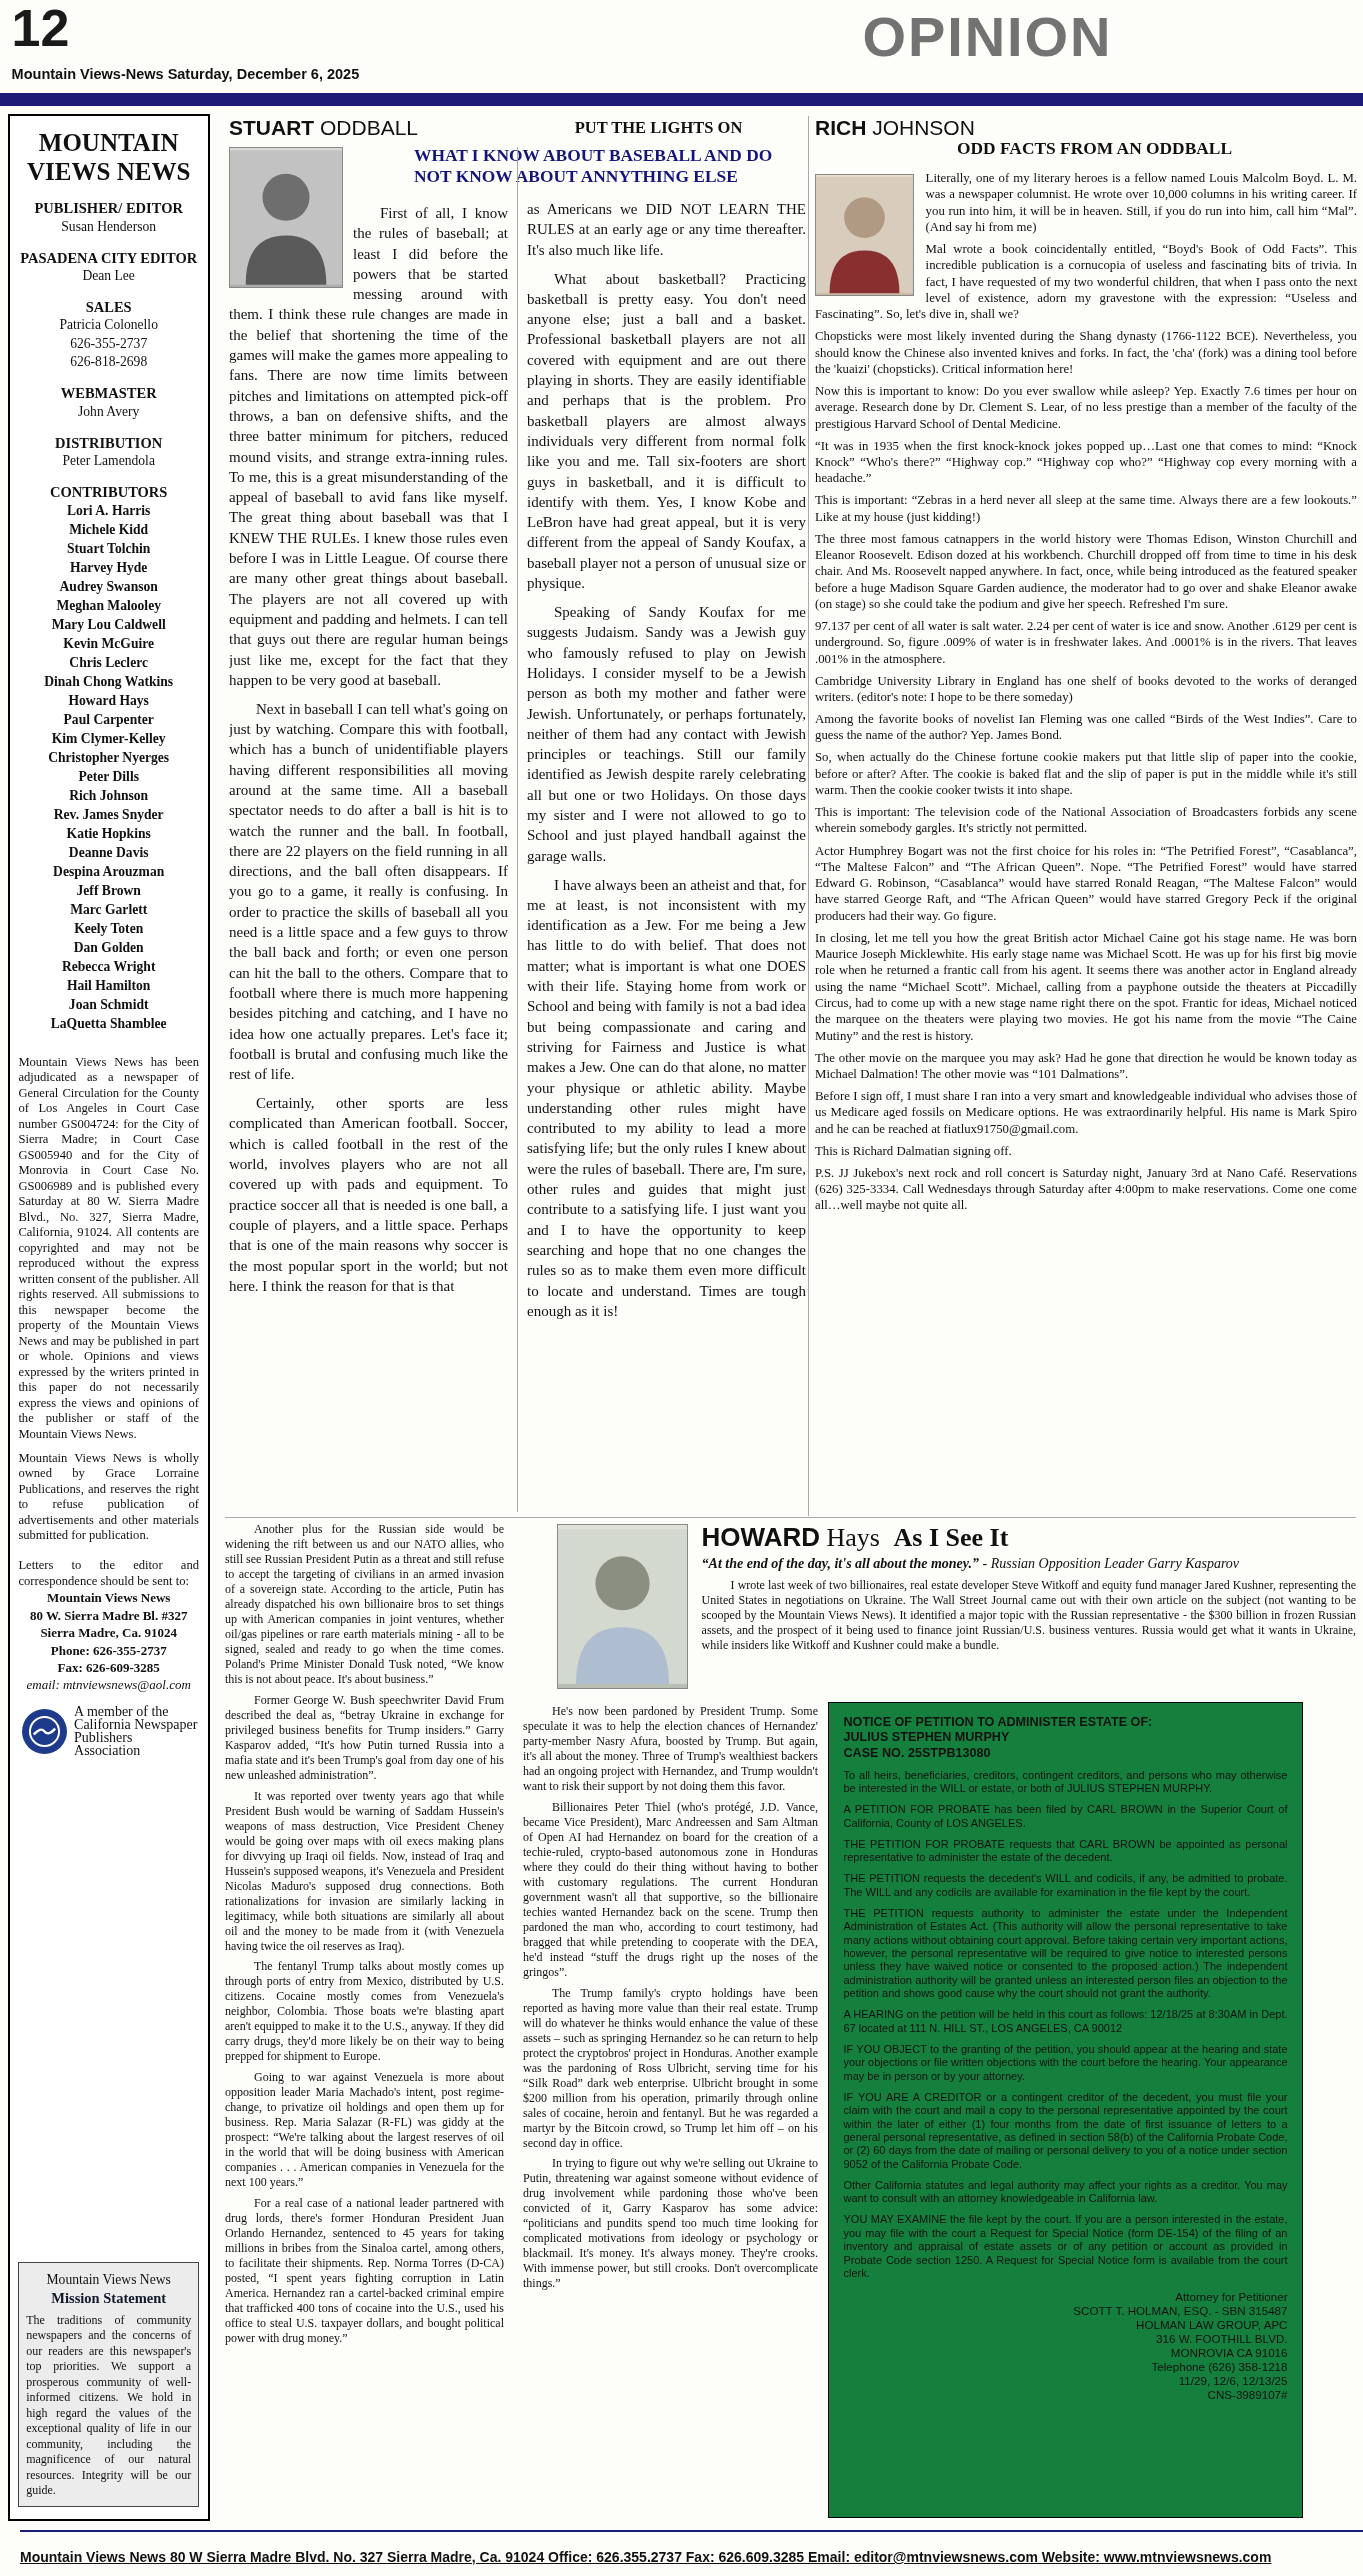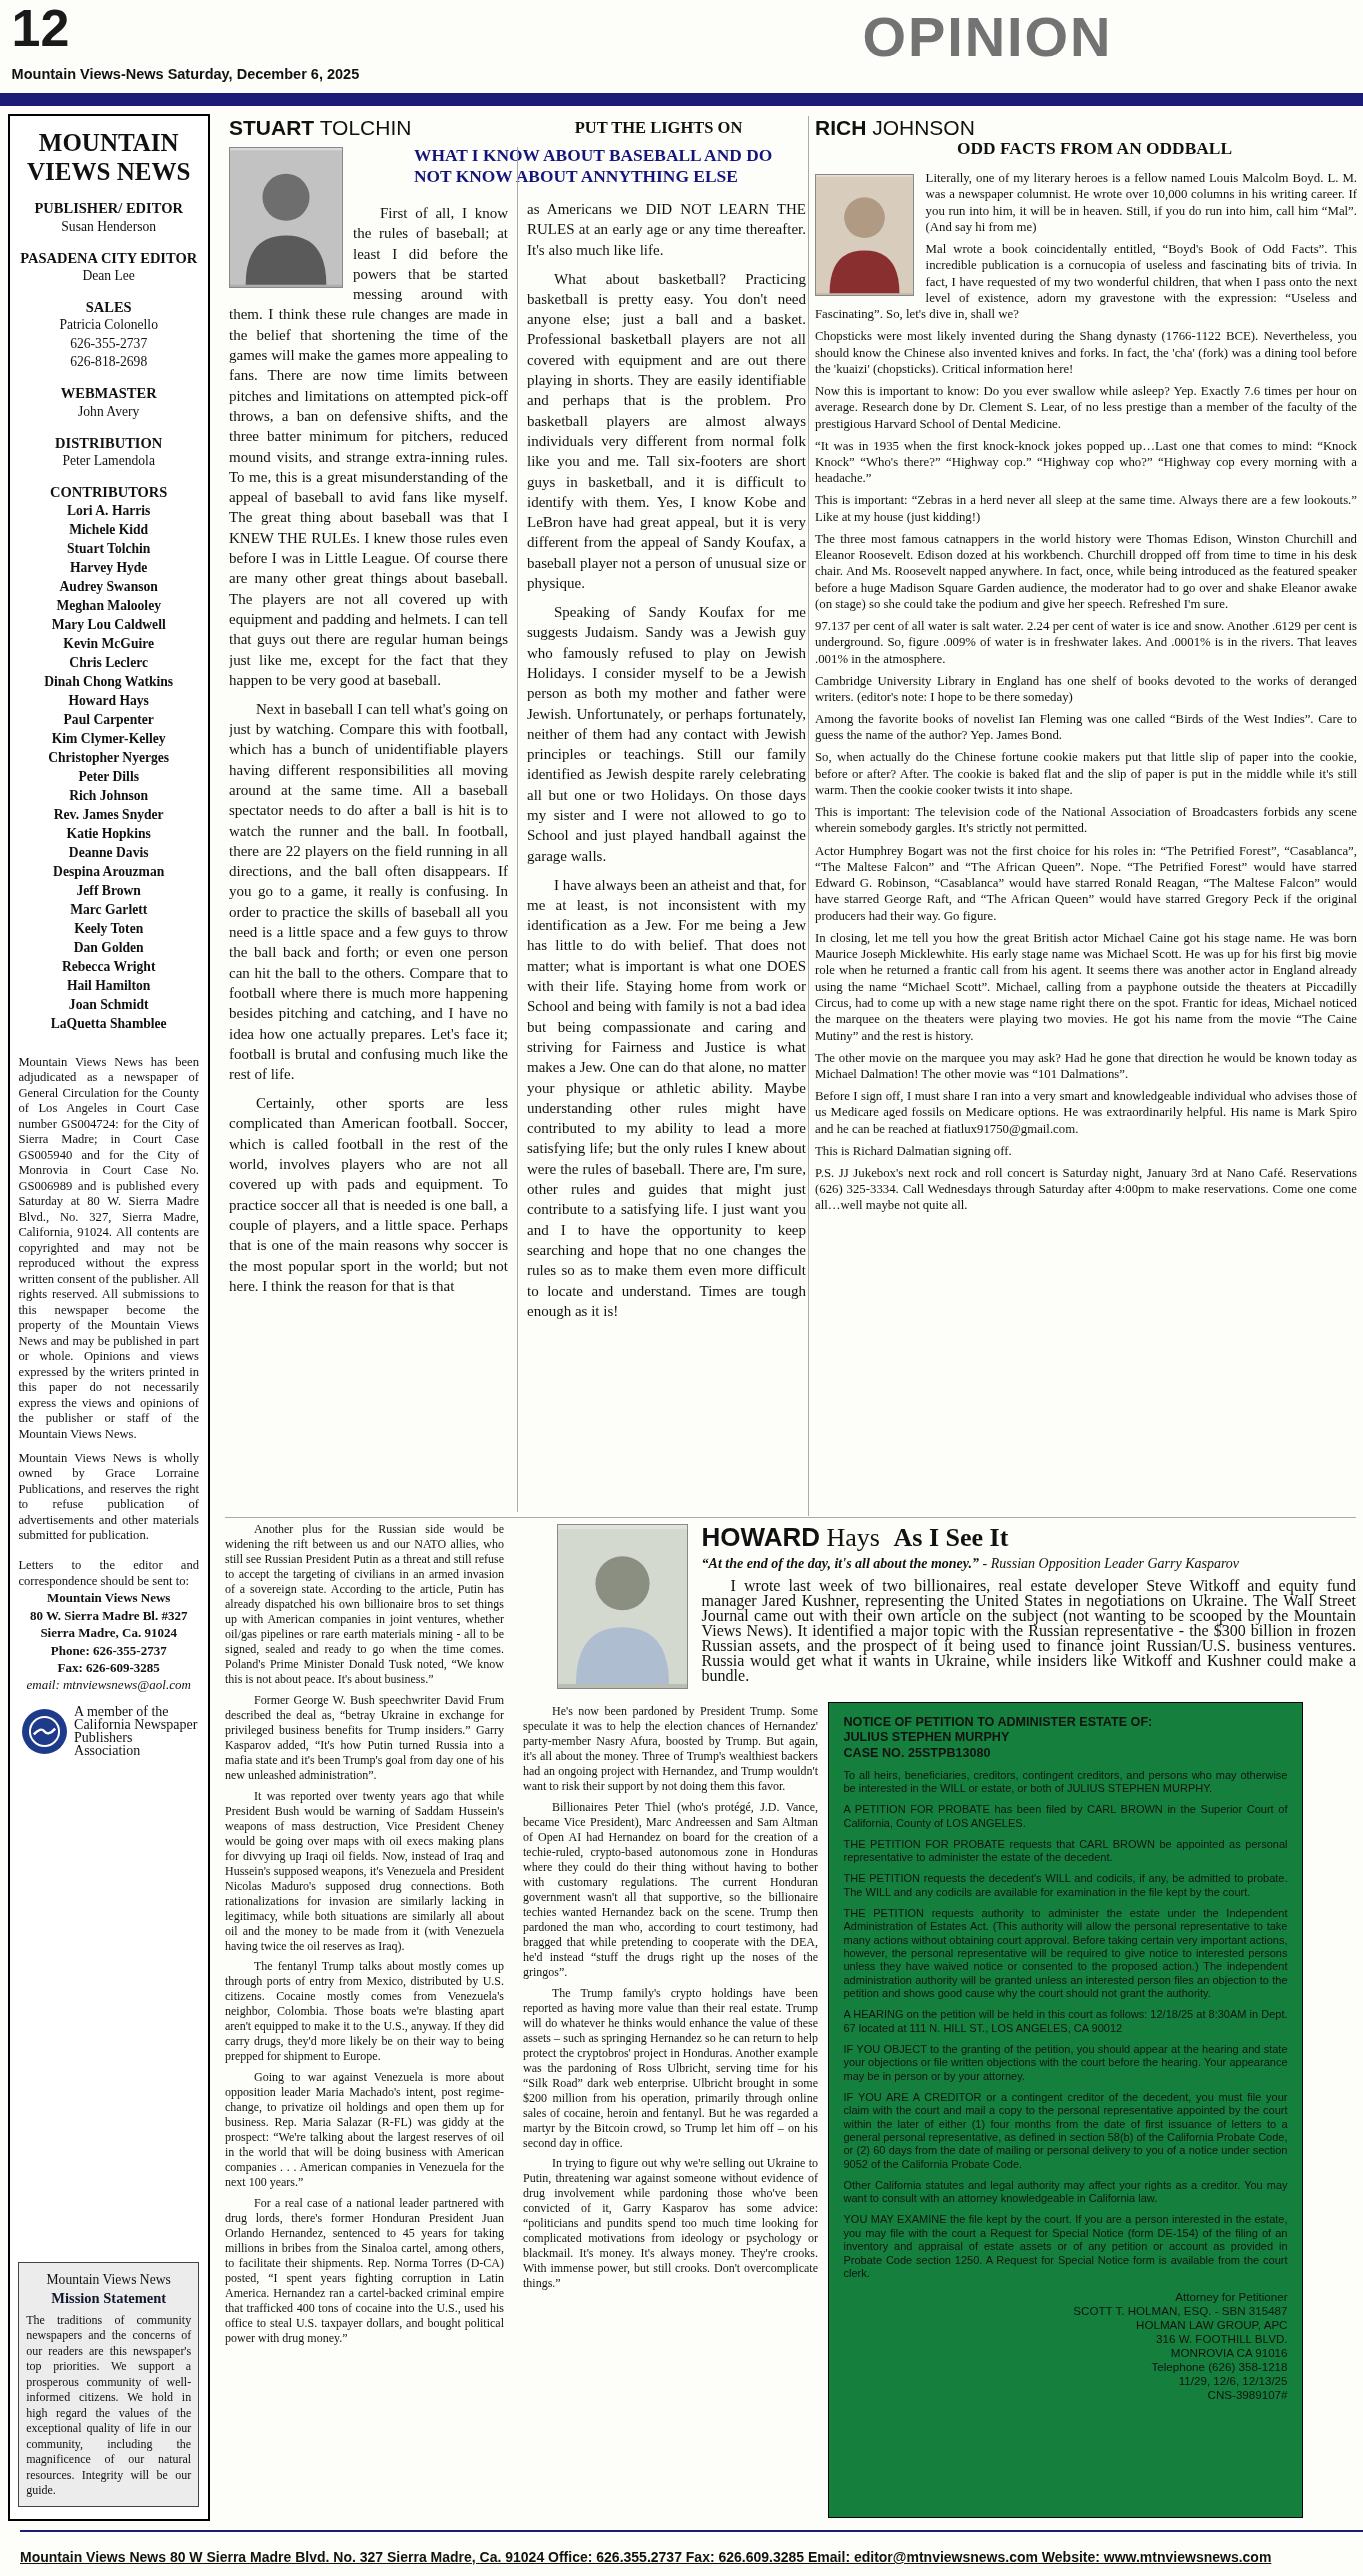--- a/index.html
+++ b/index.html
@@ -77,21 +77,21 @@
   .howard-header { position:absolute; left:557px; top:1522px; width:799px; height:182px; overflow:hidden; }
   .howard-photo { float:left; width:131px; height:165px; margin:1.9px 13.6px 3.9px 0;
                   background:linear-gradient(#dfe3da,#b8bfb2); }
   .howard-title-line { font-size:26px; line-height:31px; }
   .howard-byline1 { font-weight:bold; font-family:"Liberation Sans",sans-serif; }
   .howard-byline2 { }
   .howard-title   { font-weight:bold; margin-left:13.6px; }
   .howard-quote { font-size:14px; line-height:17.4px; margin:1.9px 0 5.8px 0; }
   .quote-text { font-weight:bold; font-style:italic; }
   .quote-attr { font-style:italic;text-align:center; }
-  .howard-intro { font-size:16px; line-height:15px; text-align:justify; text-indent:29px; }
+  .howard-intro { font-size:12px; line-height:15px; text-align:justify; text-indent:29px; }
   .howard-colA { position:absolute; left:225px; top:1522px; width:279px; height:996px; overflow:hidden; }
   .howard-colB { position:absolute; left:523px; top:1704px; width:295px; height:813px; overflow:hidden; }
   .howard-colA .body-p, .howard-colB .body-p
       { font-size:12px; line-height:15px; text-align:justify; text-indent:29px; margin-bottom:5.8px; }
 
   
   .notice { position:absolute; left:828px; top:1702px; width:475px; height:816px;
             border:1.5px solid #000; background:#15803d; padding:11.6px 14.5px; overflow:hidden;
             font-family:"Liberation Sans",sans-serif; }
   .notice-title div { font-weight:bold; font-size:12.6px; line-height:15.5px; }
@@ -196,21 +196,21 @@
   </div>
   <div class="sb-flex-spacer"></div>
   <div class="mission">
     <div class="m-t1">Mountain Views News</div>
     <div class="m-t2">Mission Statement</div>
     <div class="m-body">The traditions of community newspapers and the concerns of our readers are this newspaper's top priorities. We support a prosperous community of well-informed citizens. We hold in high regard the values of the exceptional quality of life in our community, including the magnificence of our natural resources. Integrity will be our guide.</div>
   </div>
 </aside>
 
 <div class="stuart-byline">
-  <span class="byline-first">STUART</span><span class="byline-last"> TOLCHIN</span>
+  <span class="byline-first">STUART</span><span class="byline-last"> ODDBALL</span>
 </div>
 <div class="stuart-kicker">PUT THE LIGHTS ON</div>
 <div class="stuart-headline">WHAT I KNOW ABOUT BASEBALL AND DO NOT KNOW ABOUT ANNYTHING ELSE</div>
 <div class="stuart-photo photo">
   <svg viewBox="0 0 100 120">
       <rect width="100" height="120" fill="#c2c2c2"></rect>
       <circle cx="50" cy="42" r="21" fill="#6e6e6e"></circle>
       <path d="M14 120 Q14 76 50 76 Q86 76 86 120 Z" fill="#5a5a5a"></path>
     </svg>
 </div>

